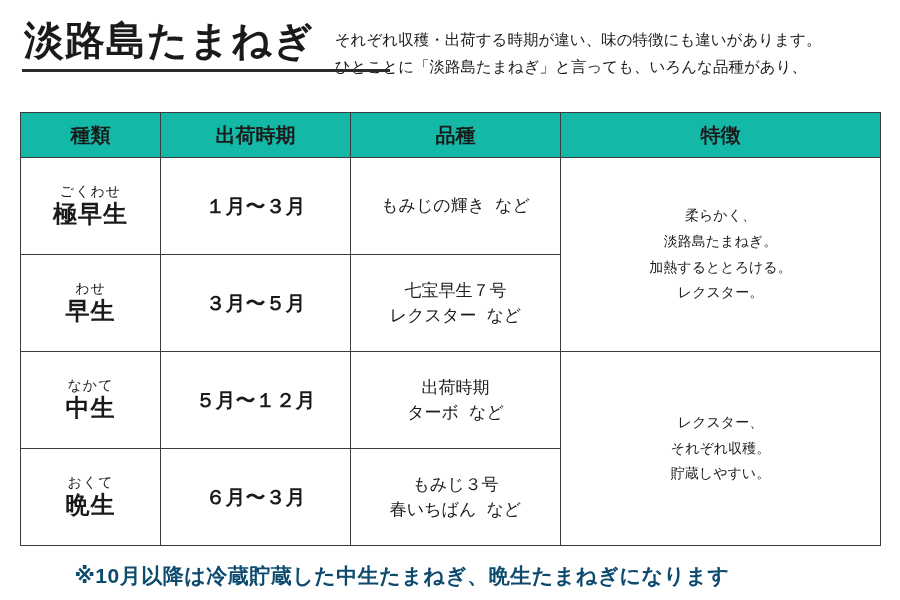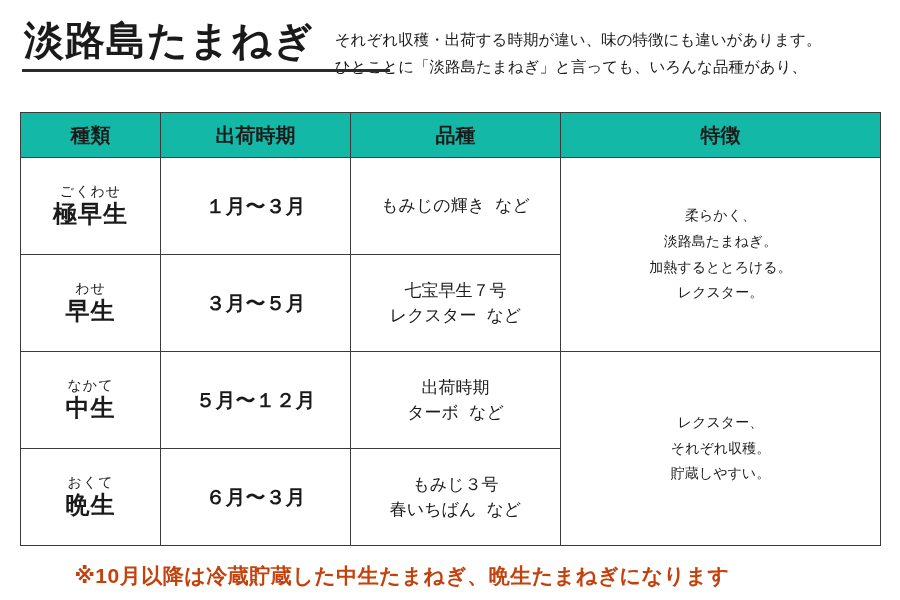--- a/index.html
+++ b/index.html
@@ -123,21 +123,21 @@
   td.feature {
     font-size: 14px;
     line-height: 1.85;
     padding: 8px 6px;
   }
 
   
   .note {
     margin-top: 16px;
     text-align: center;
-    color: #c2410c;
+    color: #0c4a6e;
     font-size: 21px;
     font-weight: bold;
     letter-spacing: 0.5px;
   }
 </style>
 </head>
 <body>
 
 <div class="page">
 

